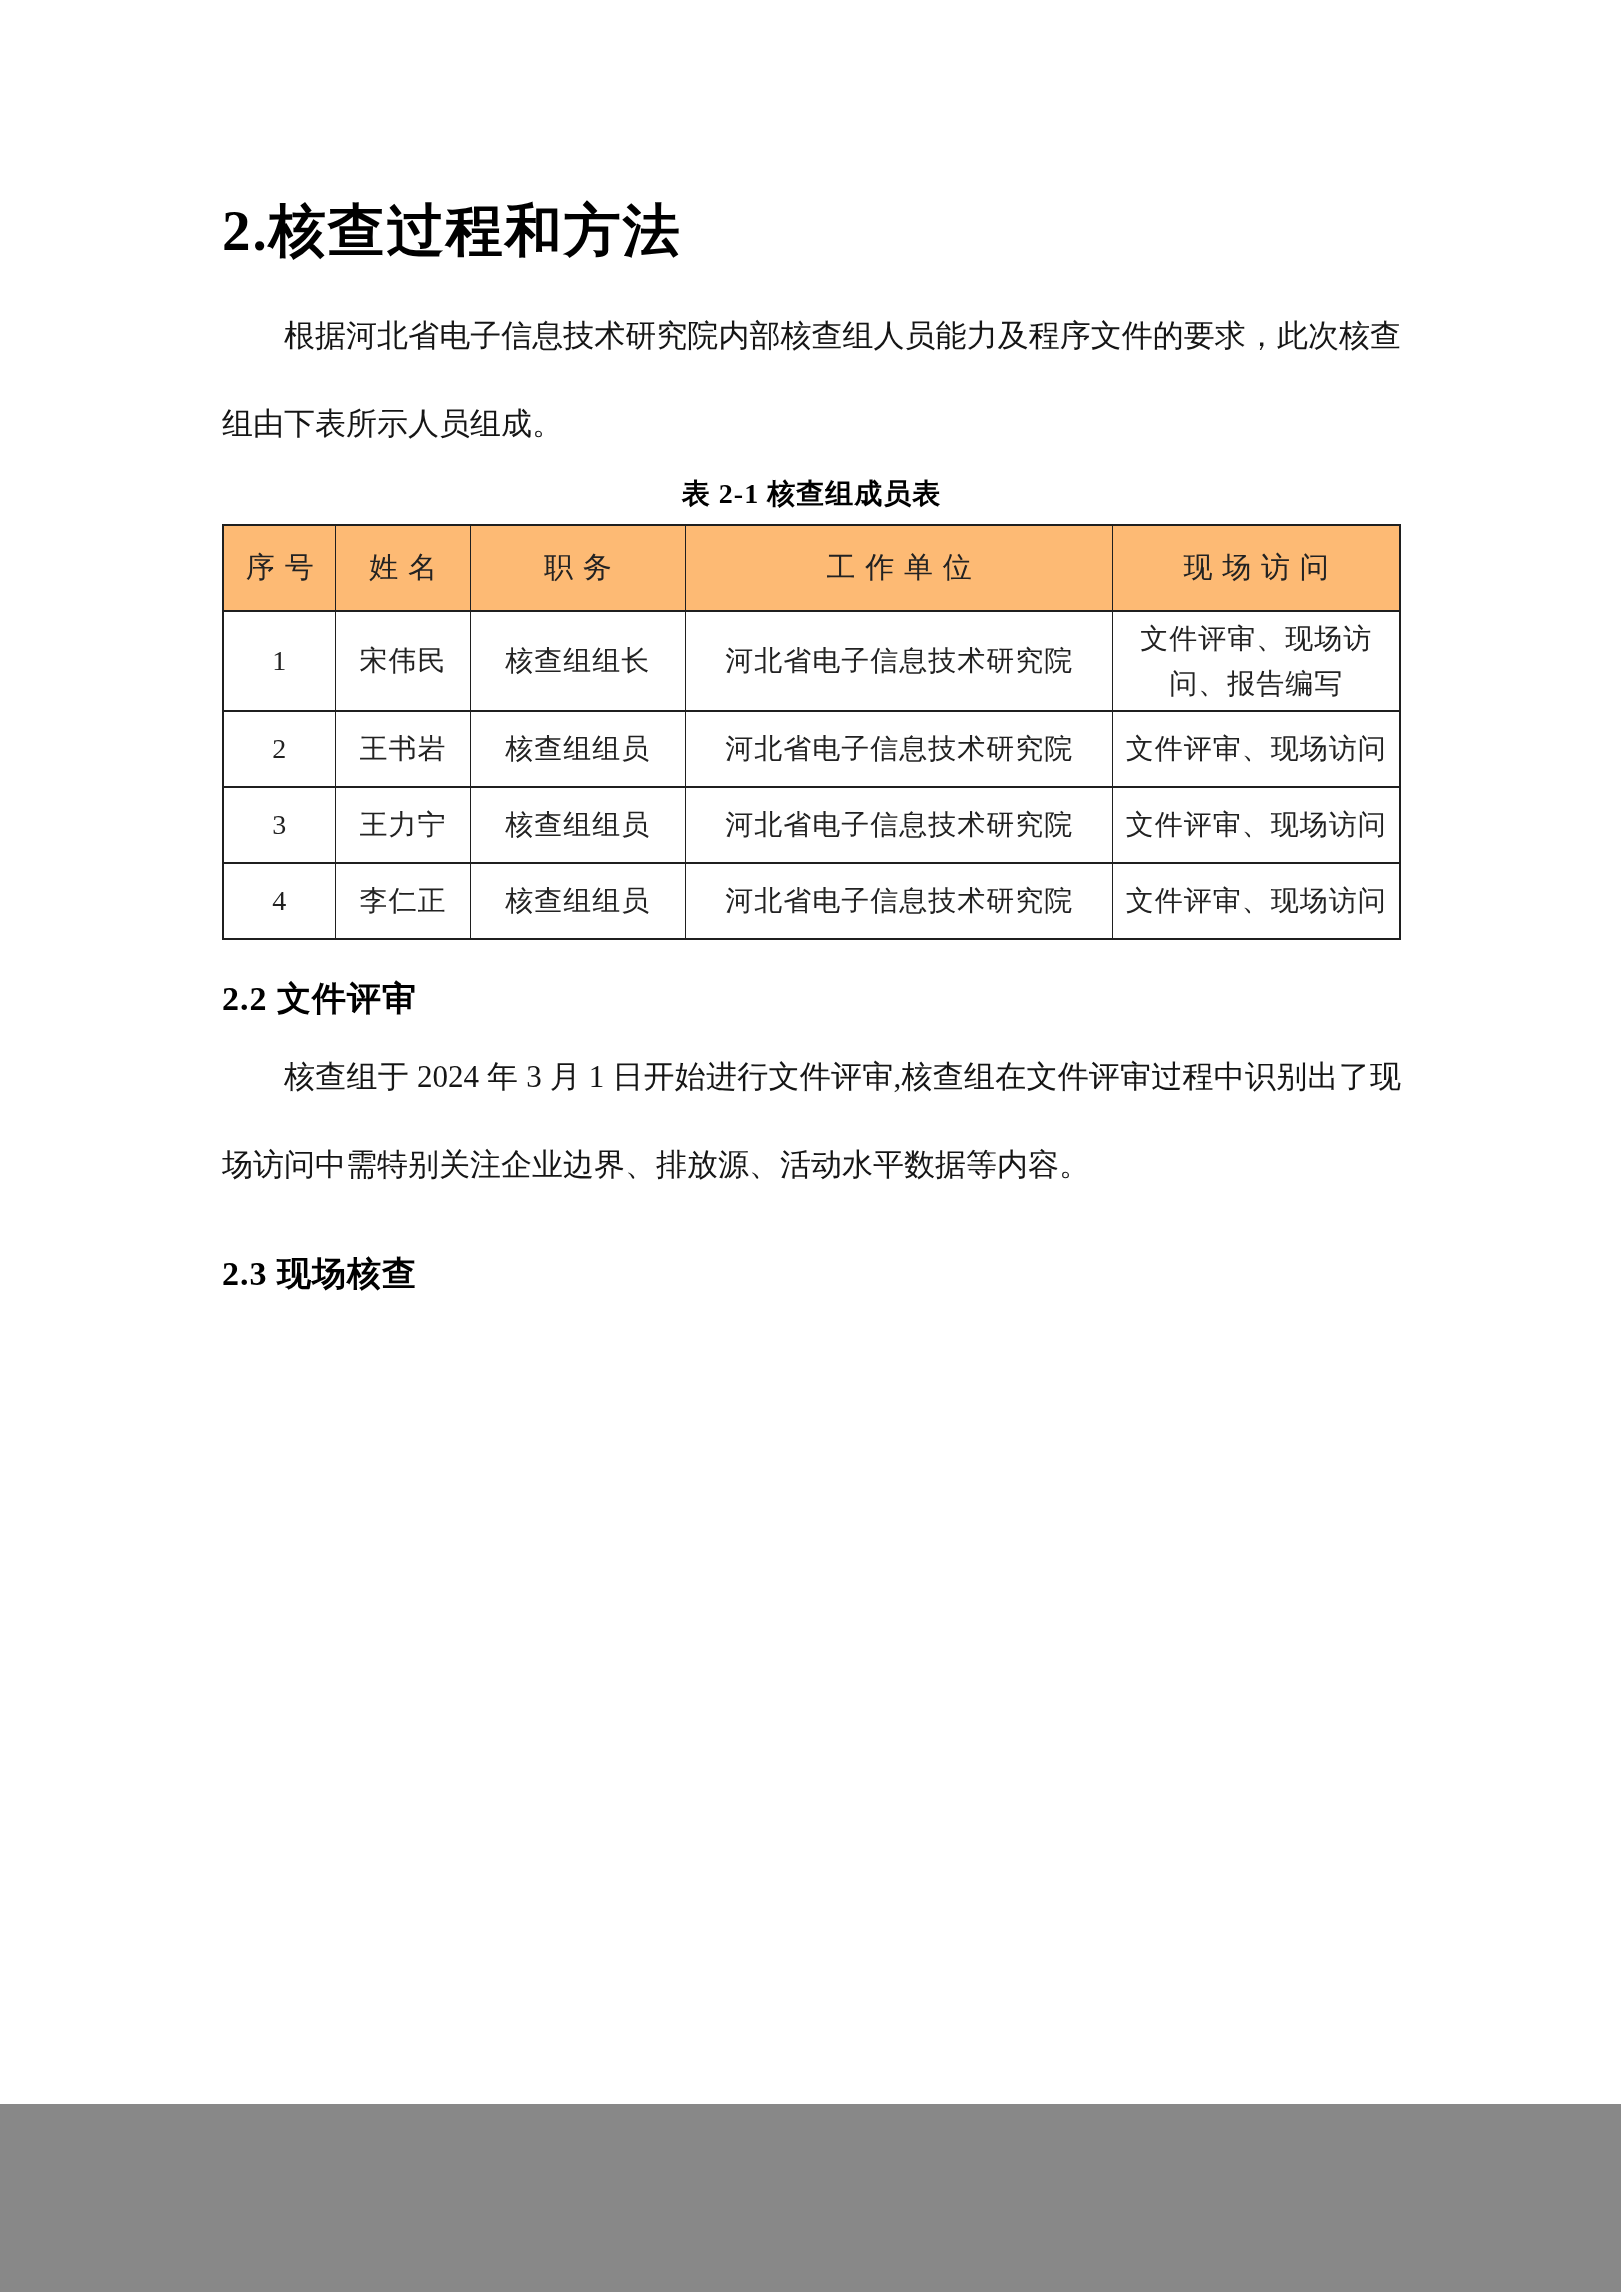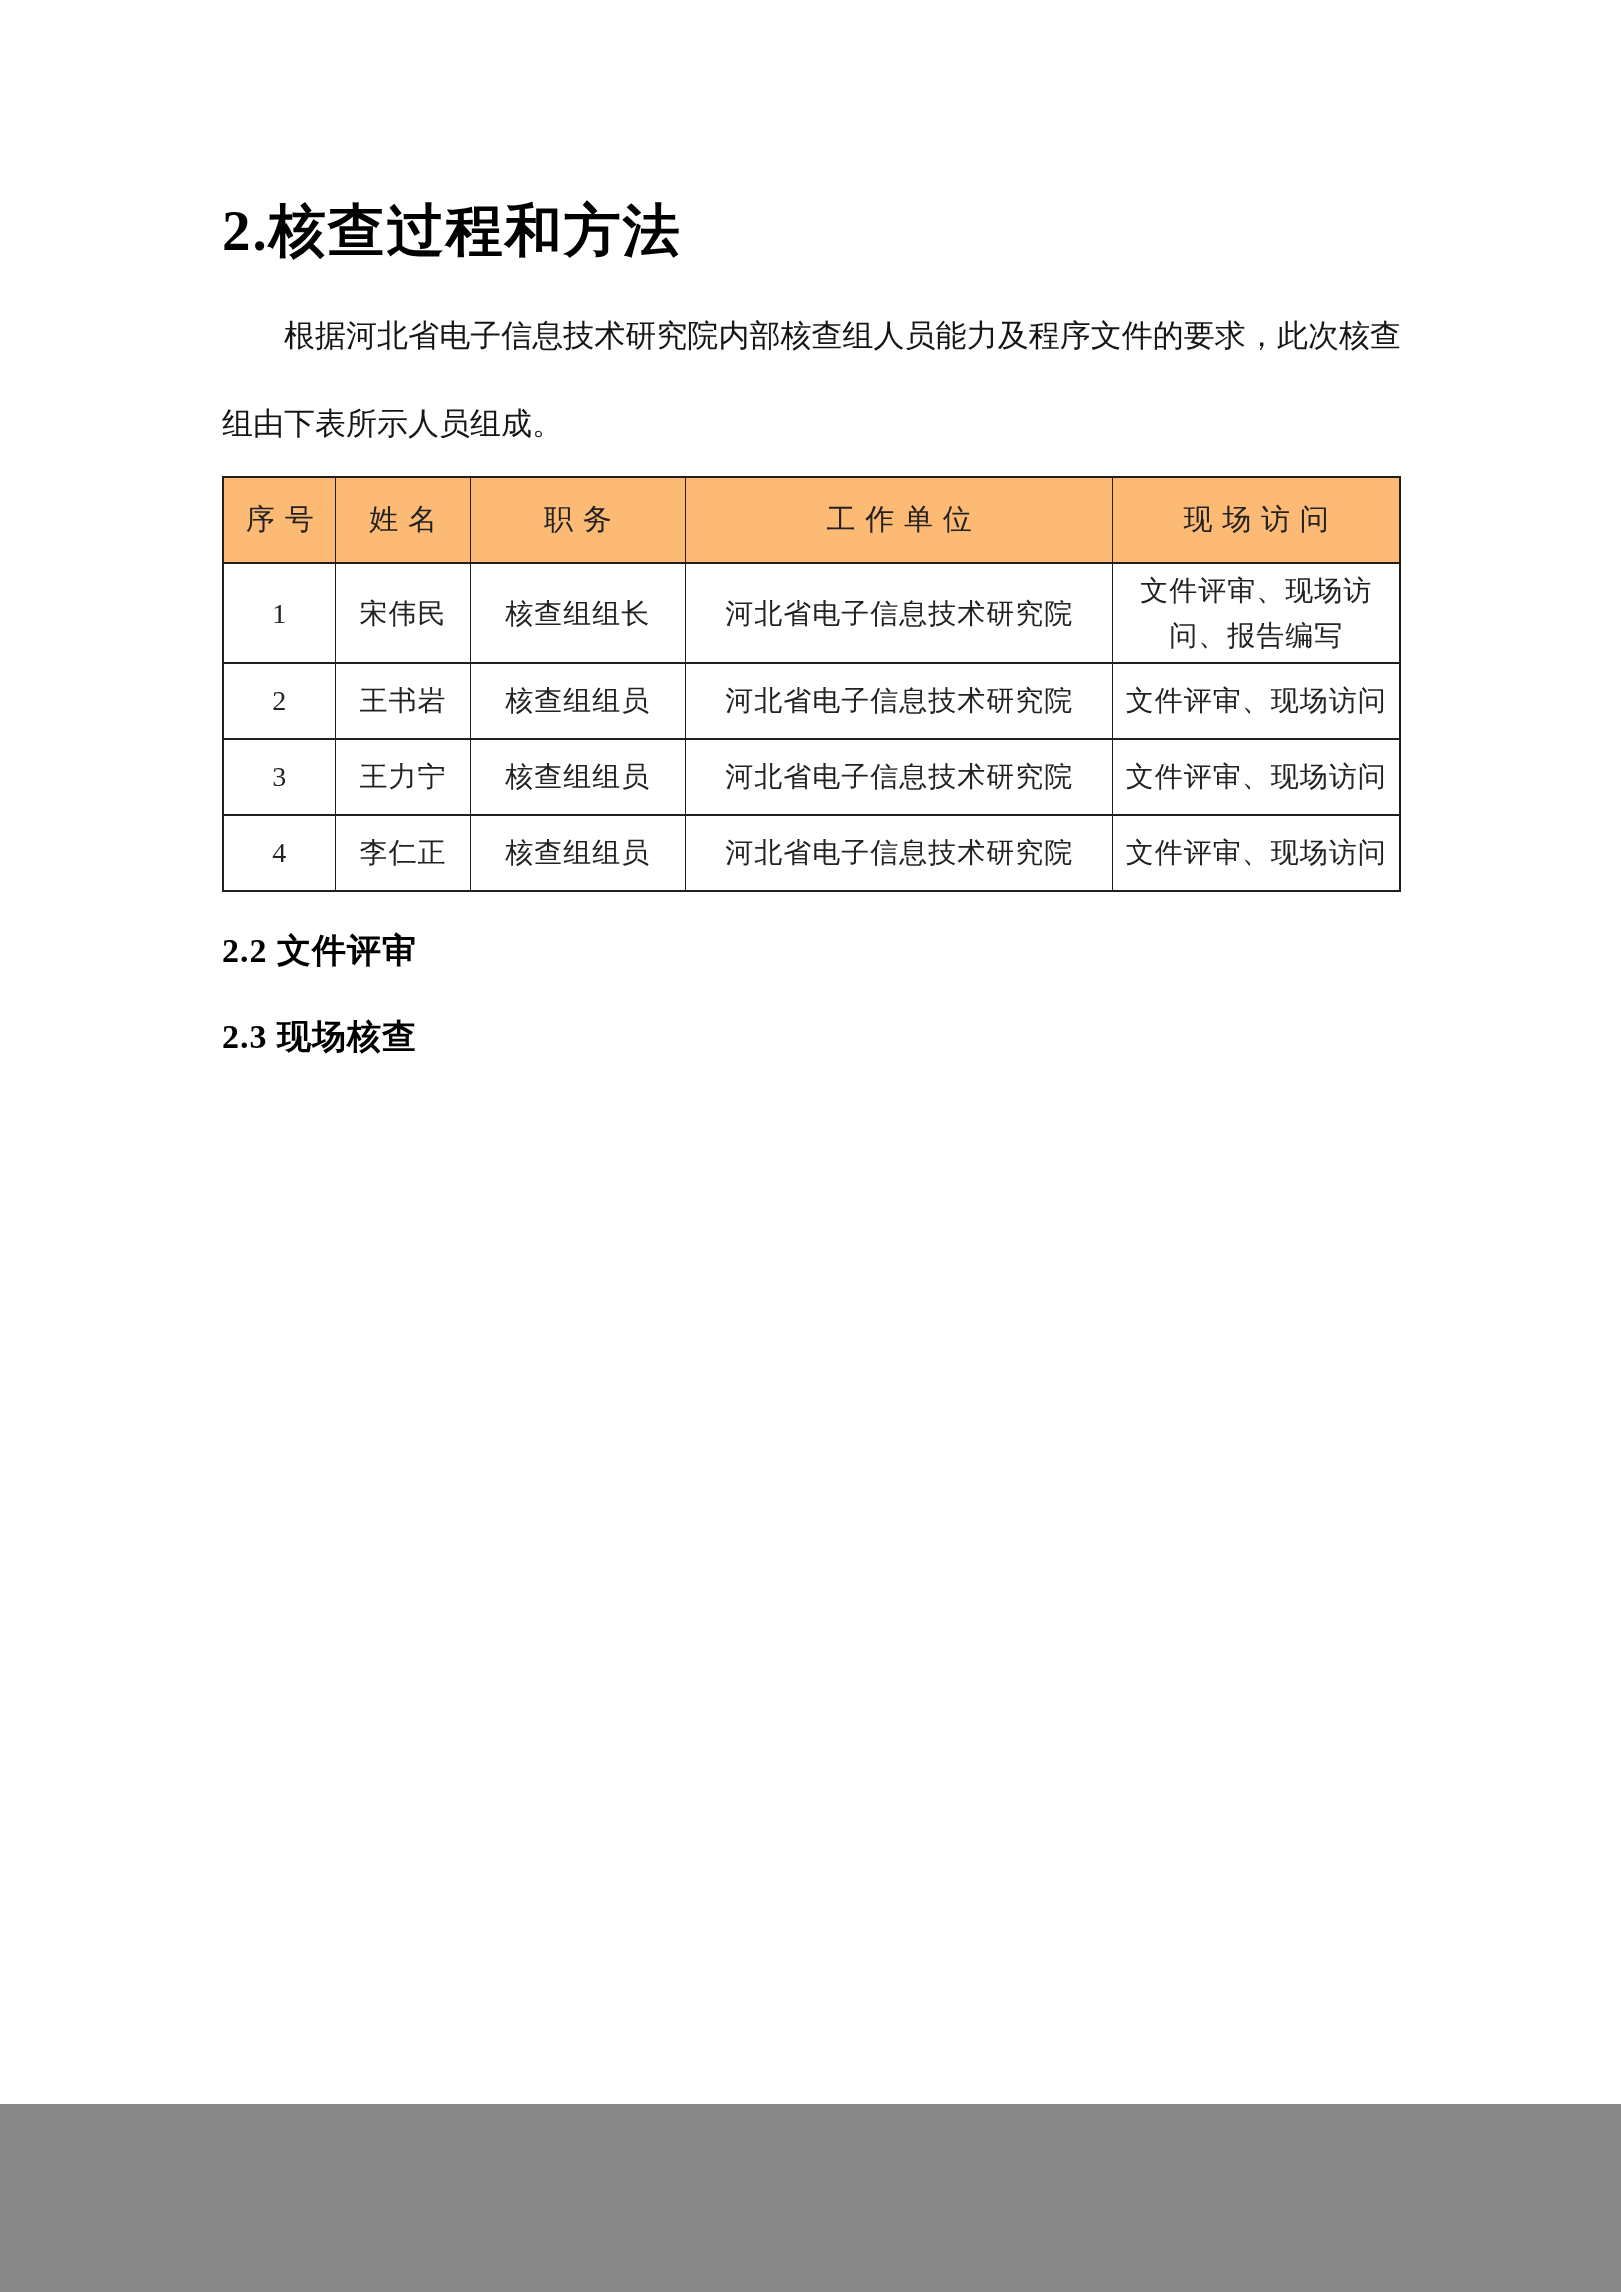--- a/index.html
+++ b/index.html
@@ -87,20 +87,21 @@
 </head>
 <body>
 
 <div class="page">
   <div class="content">
 
     <h1 class="doc-title">2.核查过程和方法</h1>
 
     <p class="body-para p-21">根据河北省电子信息技术研究院内部核查组人员能力及程序文件的要求，此次核查组由下表所示人员组成。</p>
 
+    <p class="tbl-caption">表 2-1 核查组成员表</p>
 
     <table class="members">
       <colgroup>
         <col style="width:9.6%">
         <col style="width:11.4%">
         <col style="width:18.3%">
         <col style="width:36.3%">
         <col style="width:24.4%">
       </colgroup>
       <thead>
@@ -138,20 +139,21 @@
           <td>4</td>
           <td>李仁正</td>
           <td>核查组组员</td>
           <td class="org-cell">河北省电子信息技术研究院</td>
           <td>文件评审、现场访问</td>
         </tr>
       </tbody>
     </table>
 
     <h2 class="sec-heading h-22">2.2 文件评审</h2>
+    <p class="body-para p-22">核查组于 2024 年 3 月 1 日开始进行文件评审,核查组在文件评审过程中识别出了现场访问中需特别关注企业边界、排放源、活动水平数据等内容。</p>
 
     <h2 class="sec-heading h-23">2.3 现场核查</h2>
 
   </div>
 
   <div class="page-number">3</div>
 </div>
 
 
 </body></html>

